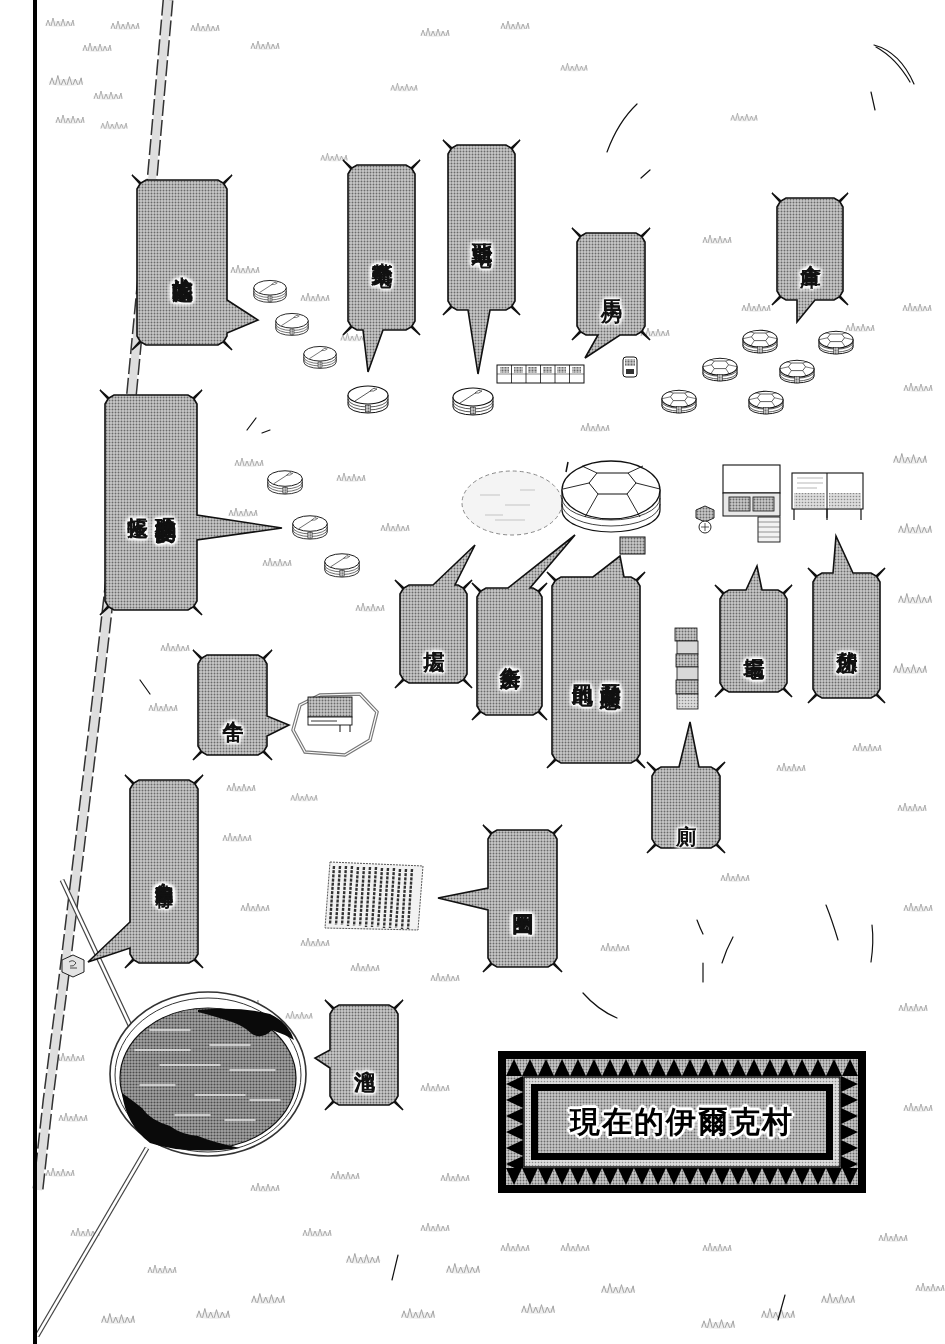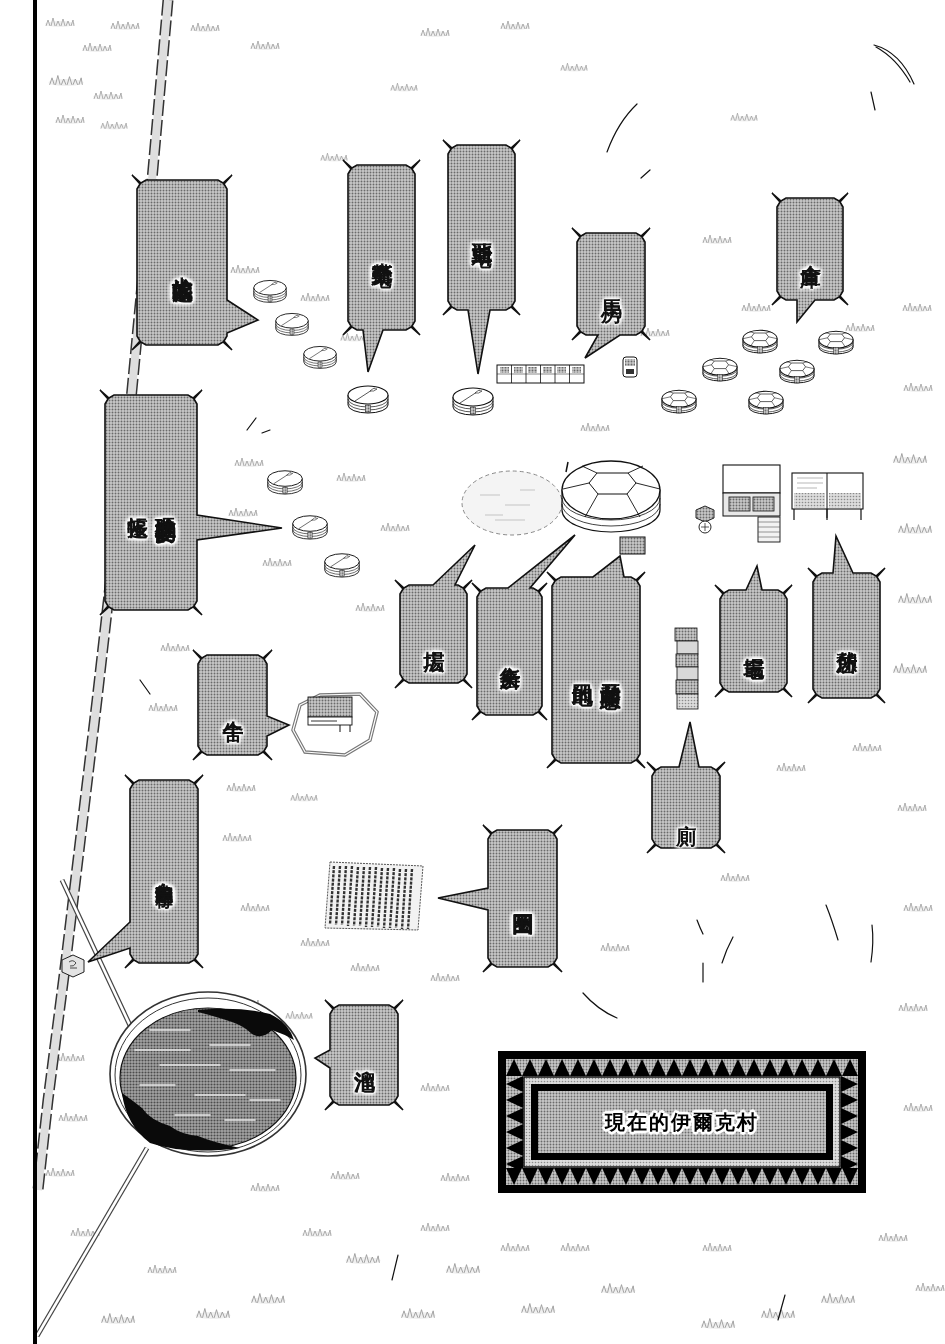--- a/index.html
+++ b/index.html
@@ -31,21 +31,21 @@
       0 0 4px #fff, 0 0 5px #fff, 0 0 6px #fff;
   }
   .vtext span { display: block; }
   .vtext span + span { margin-right: 5px; }
   .vtext.small { font-size: 18px; letter-spacing: 1px; }
   .banner-text {
     position: absolute;
     left: 538px; top: 1091px; width: 288px; height: 62px;
     display: flex; align-items: center; justify-content: center;
     font-family: "DejaVu Sans", sans-serif;
-    font-size: 20px;
+    font-size: 30px;
     font-weight: bold;
     letter-spacing: 2px;
     color: #000000;
     text-shadow:
       2px 0 0 #fff, -2px 0 0 #fff, 0 2px 0 #fff, 0 -2px 0 #fff,
       1.6px 1.6px 0 #fff, -1.6px 1.6px 0 #fff, 1.6px -1.6px 0 #fff, -1.6px -1.6px 0 #fff,
       3px 0 1px #fff, -3px 0 1px #fff, 0 3px 1px #fff, 0 -3px 1px #fff;
   }
 </style>
 </head>

